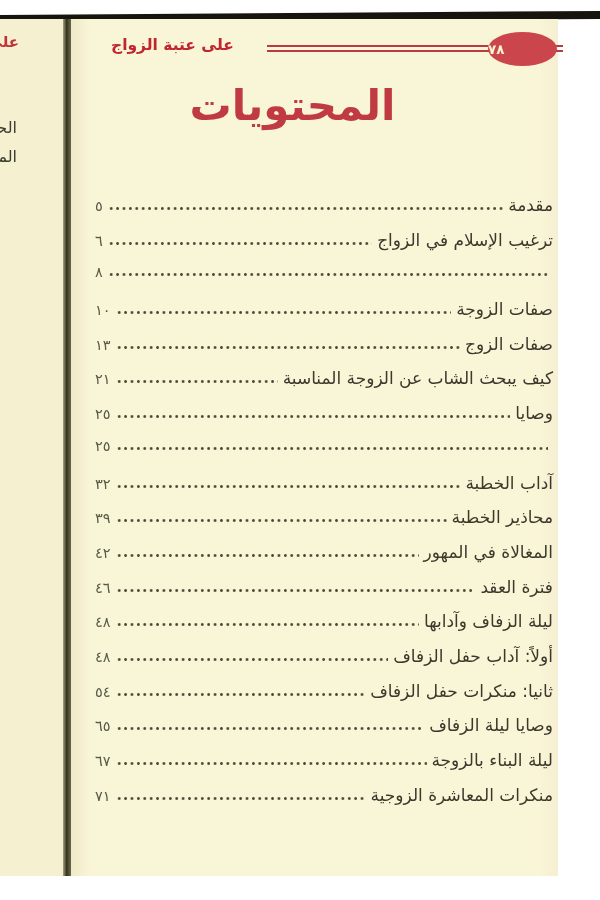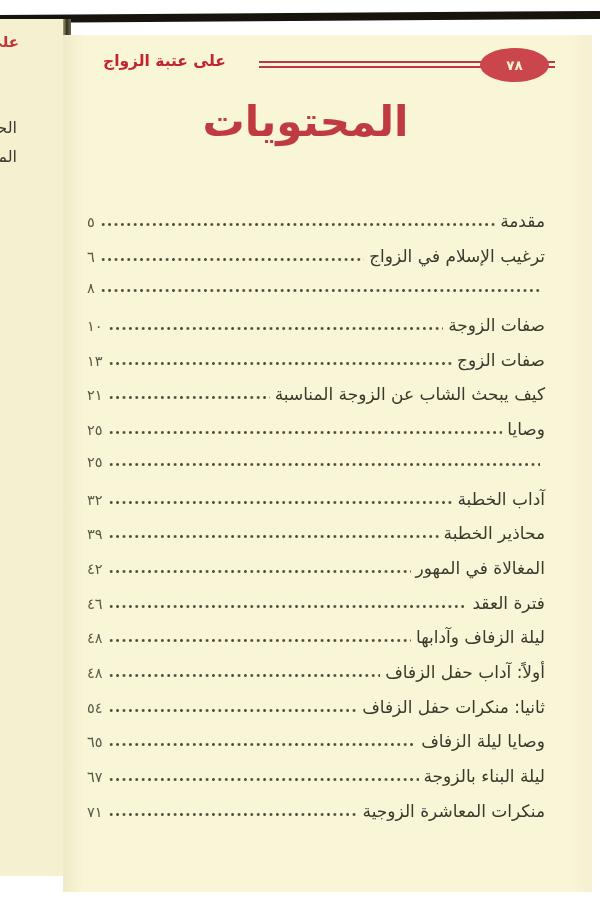--- a/index.html
+++ b/index.html
@@ -22,36 +22,35 @@
   .frag-red{top:14px;right:44px;color:#c23239;font-weight:bold;font-size:15px;}
   .frag-1{top:99px;right:46px;color:#3d3c30;font-size:16px;}
   .frag-2{top:128px;right:46px;color:#3d3c30;font-size:16px;}
   
   .gutter{
     position:absolute;left:63px;top:19px;width:8px;height:857px;
     background:linear-gradient(90deg,#a8a37f 0%,#35331e 45%,#6c6a4d 100%);
   }
   
   .page{
-    position:absolute;left:63px;top:19px;width:529px;height:857px;
+    position:absolute;left:71px;top:19px;width:487px;height:857px;
     background:linear-gradient(90deg,#efeac7 0%,#f9f5d7 4%,#f9f5d7 96%,#f6efd2 100%);
-    margin-top:16px;
   }
   .book-title{
     position:absolute;left:40px;top:17px;
     color:#c0262e;font-weight:bold;font-size:15.5px;direction:rtl;white-space:nowrap;
   }
   .rule{
     position:absolute;left:196px;top:26px;width:296px;height:7px;
     border-top:2px solid #b93a40;border-bottom:2px solid #b93a40;box-sizing:border-box;
   }
   .oval{
     position:absolute;left:417px;top:13px;width:69px;height:34px;
     background:#cb454d;border-radius:50%;
-    display:flex;align-items:center;justify-content:center;
+    display:flex;align-items:center;
     color:#f9f3cf;font-weight:bold;font-size:13.5px;
   }
   .contents-title{
     position:absolute;top:62px;left:0;width:100%;margin:0;
     text-align:center;transform:translateX(-22px);
     color:#bf3a41;font-size:42px;font-weight:bold;direction:rtl;
     font-family:"DejaVu Sans", sans-serif;
   }
   .toc{
     position:absolute;left:24px;top:176px;width:458px;direction:rtl;

